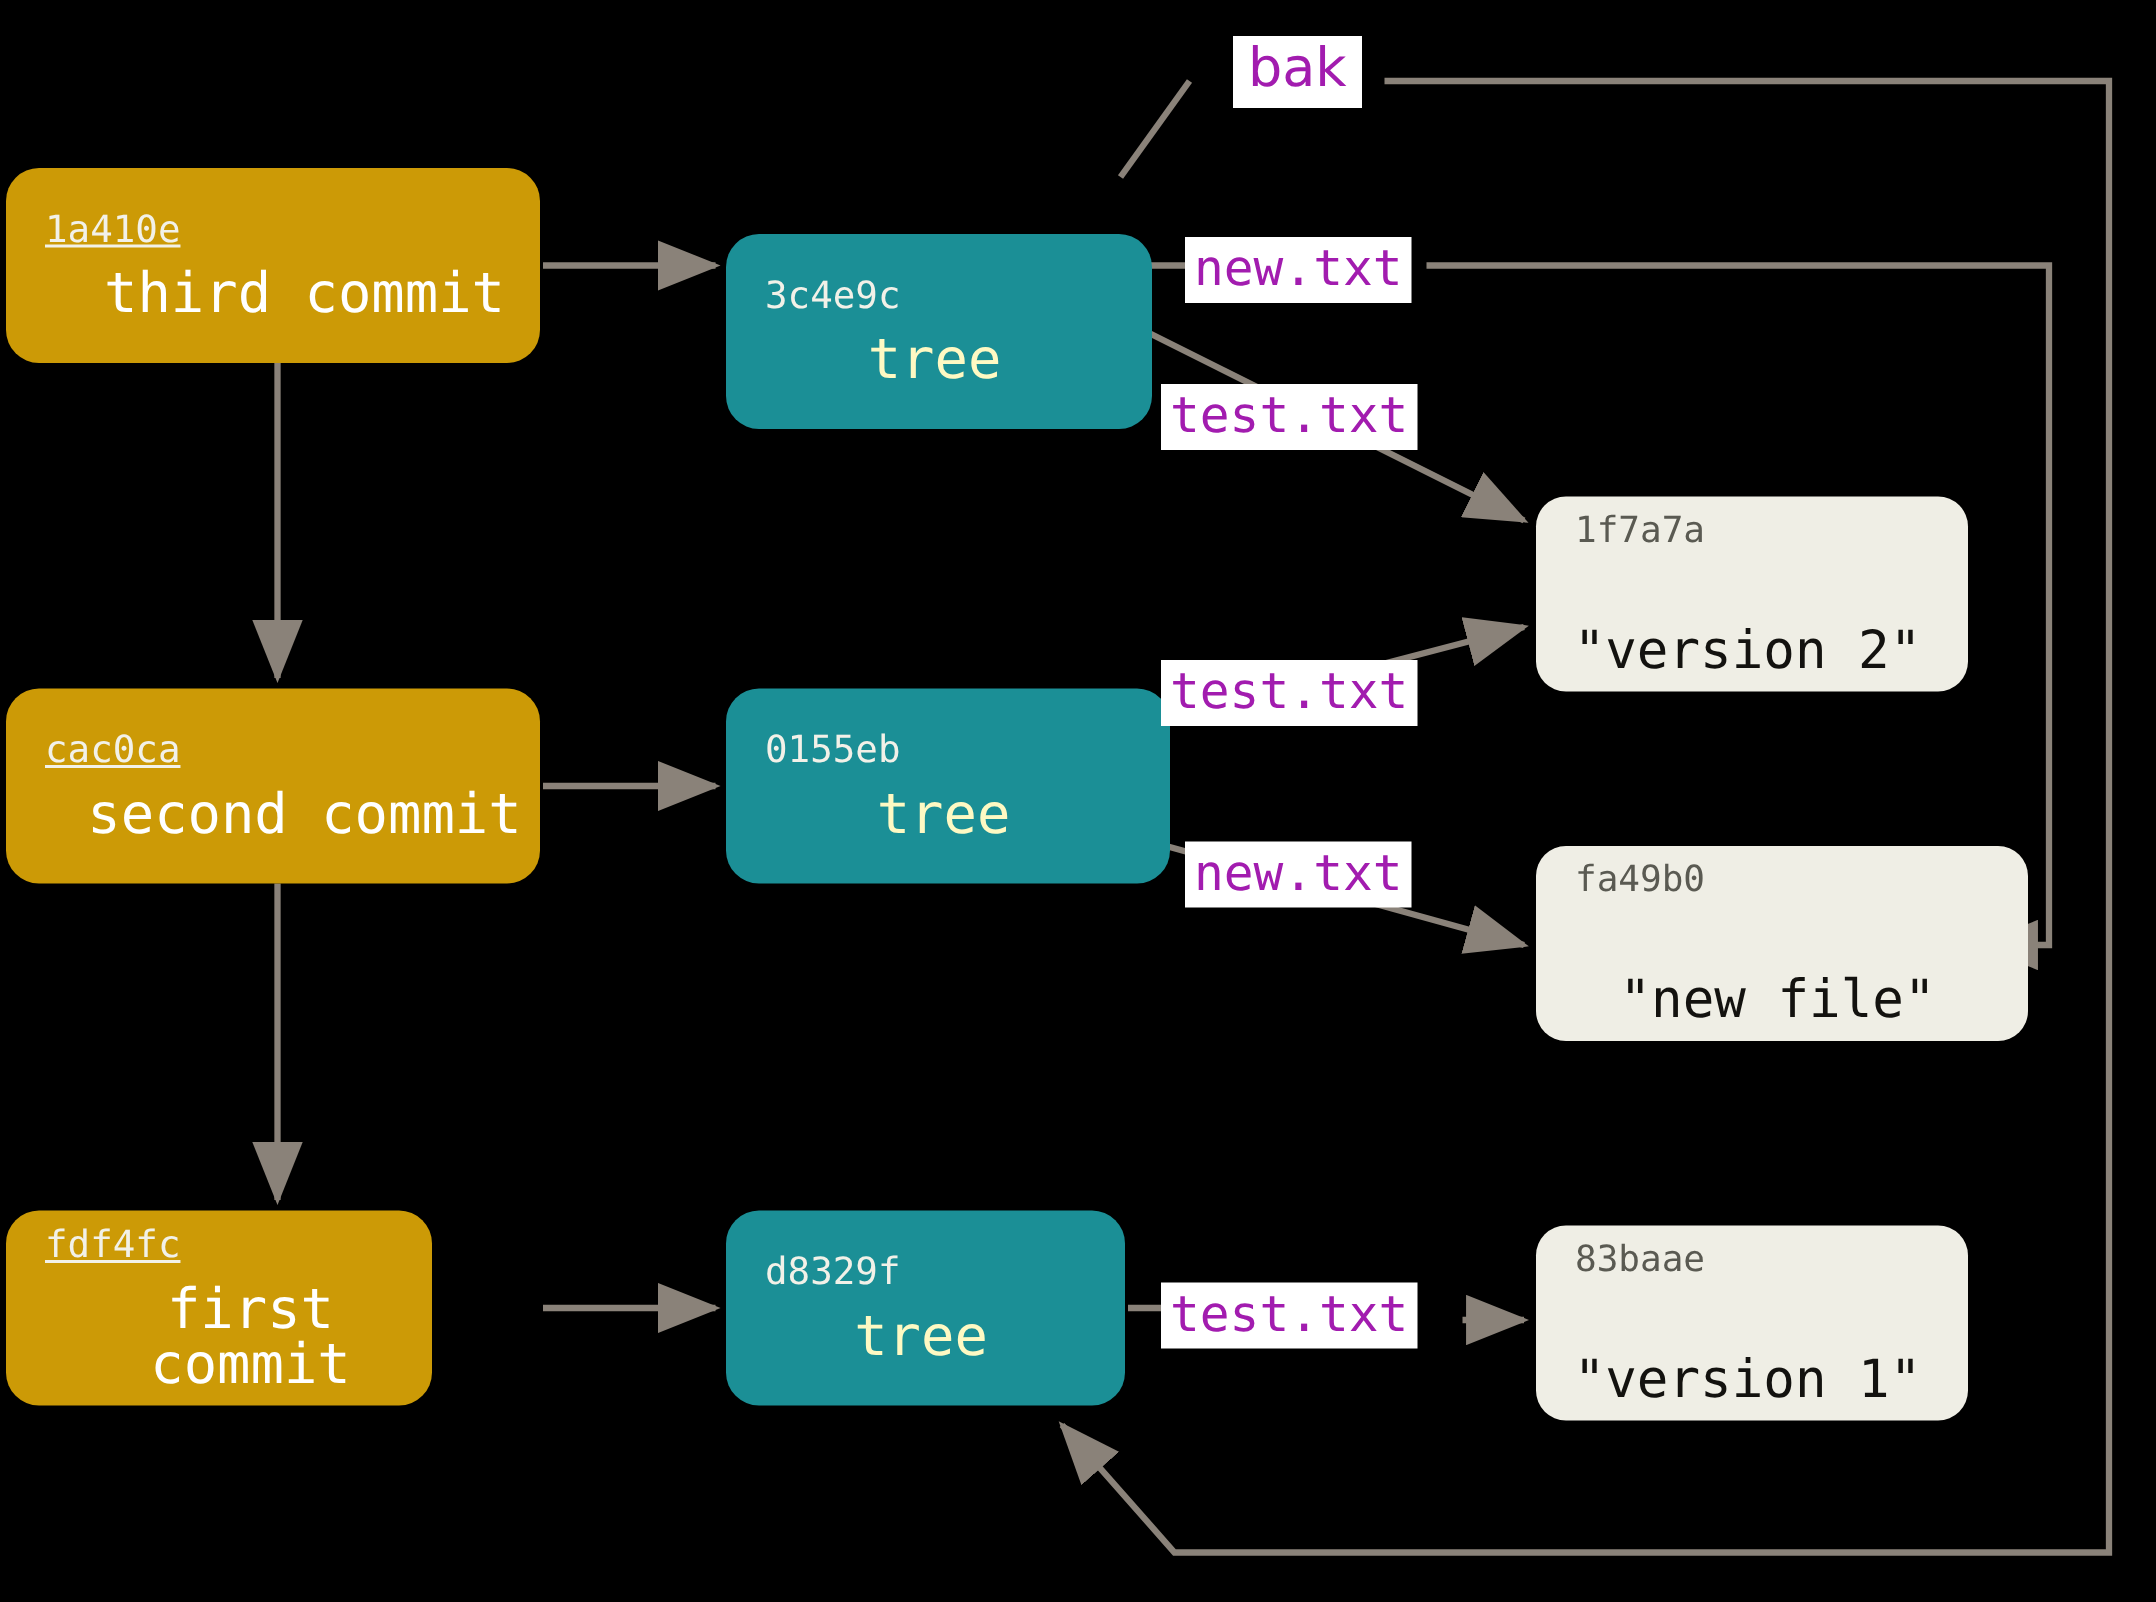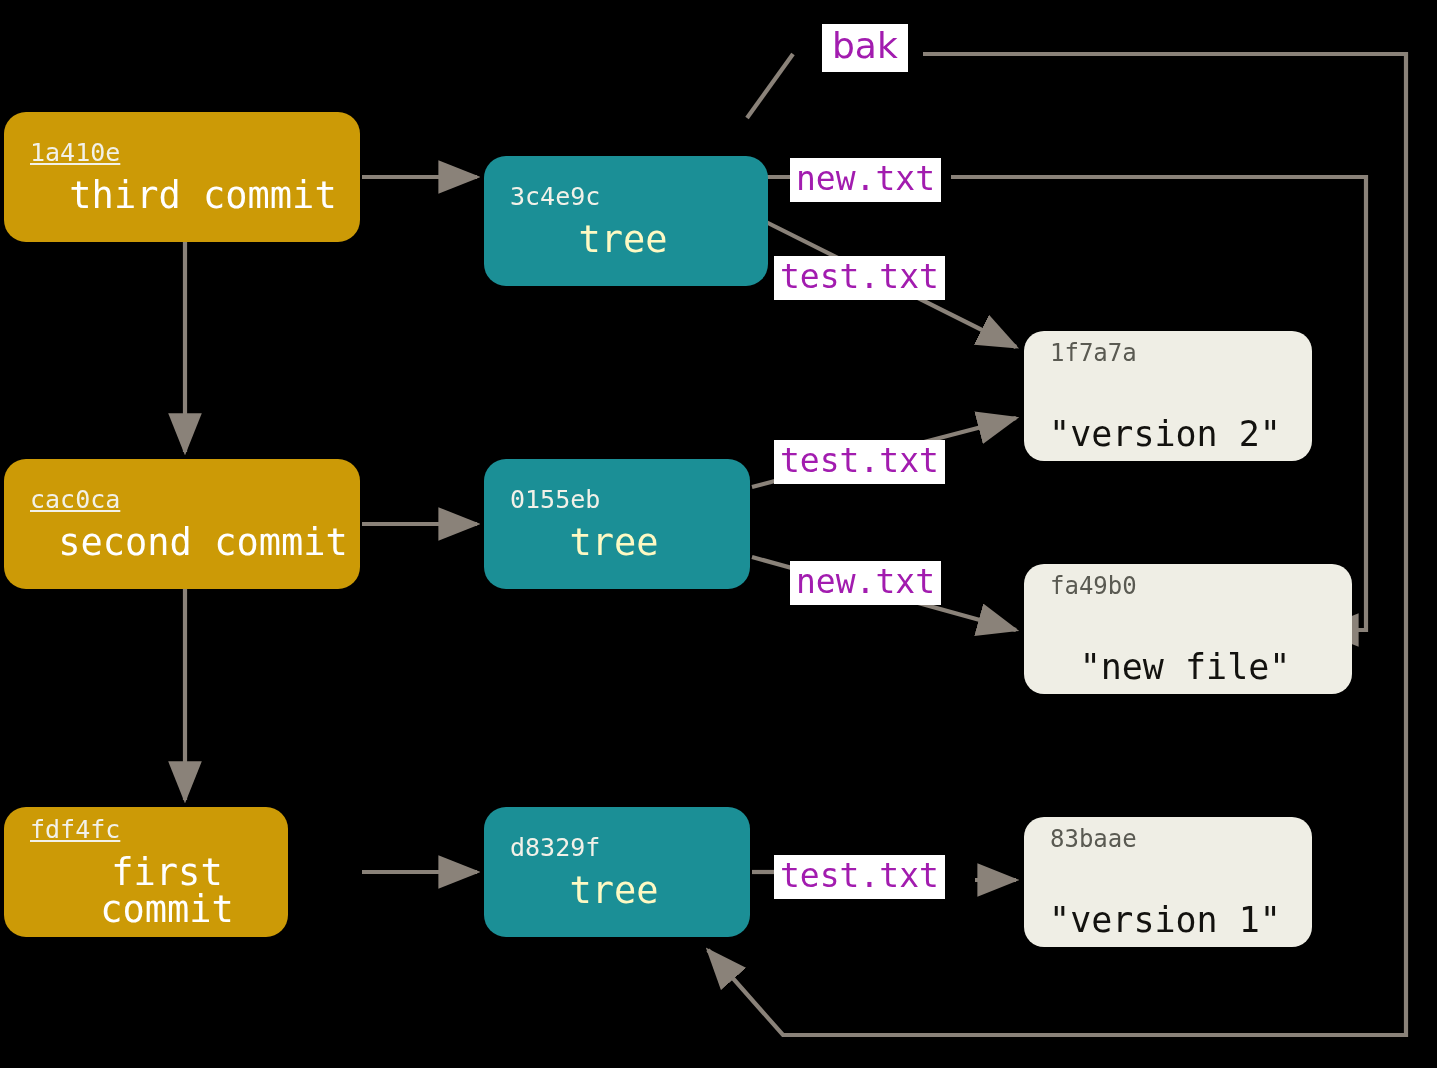--- a/index.html
+++ b/index.html
@@ -131,21 +131,21 @@
   <div class="node commit" style="left:4px; top:807px; width:284px; height:130px;">
     <div class="hash">fdf4fc</div>
     <div class="label">first commit</div>
   </div>
 
   <div class="node tree" style="left:484px; top:112px; width:284px; height:130px;margin-top:44px;">
     <div class="hash">3c4e9c</div>
     <div class="label">tree</div>
   </div>
 
-  <div class="node tree" style="left:484px; top:459px; width:266px; height:130px;">
+  <div class="node tree" style="left:484px; top:459px; width:296px; height:130px;">
     <div class="hash">0155eb</div>
     <div class="label">tree</div>
   </div>
 
   <div class="node tree" style="left:484px; top:807px; width:266px; height:130px;">
     <div class="hash">d8329f</div>
     <div class="label">tree</div>
   </div>
 
   <div class="node blob" style="left:1024px; top:331px; width:288px; height:130px;">

